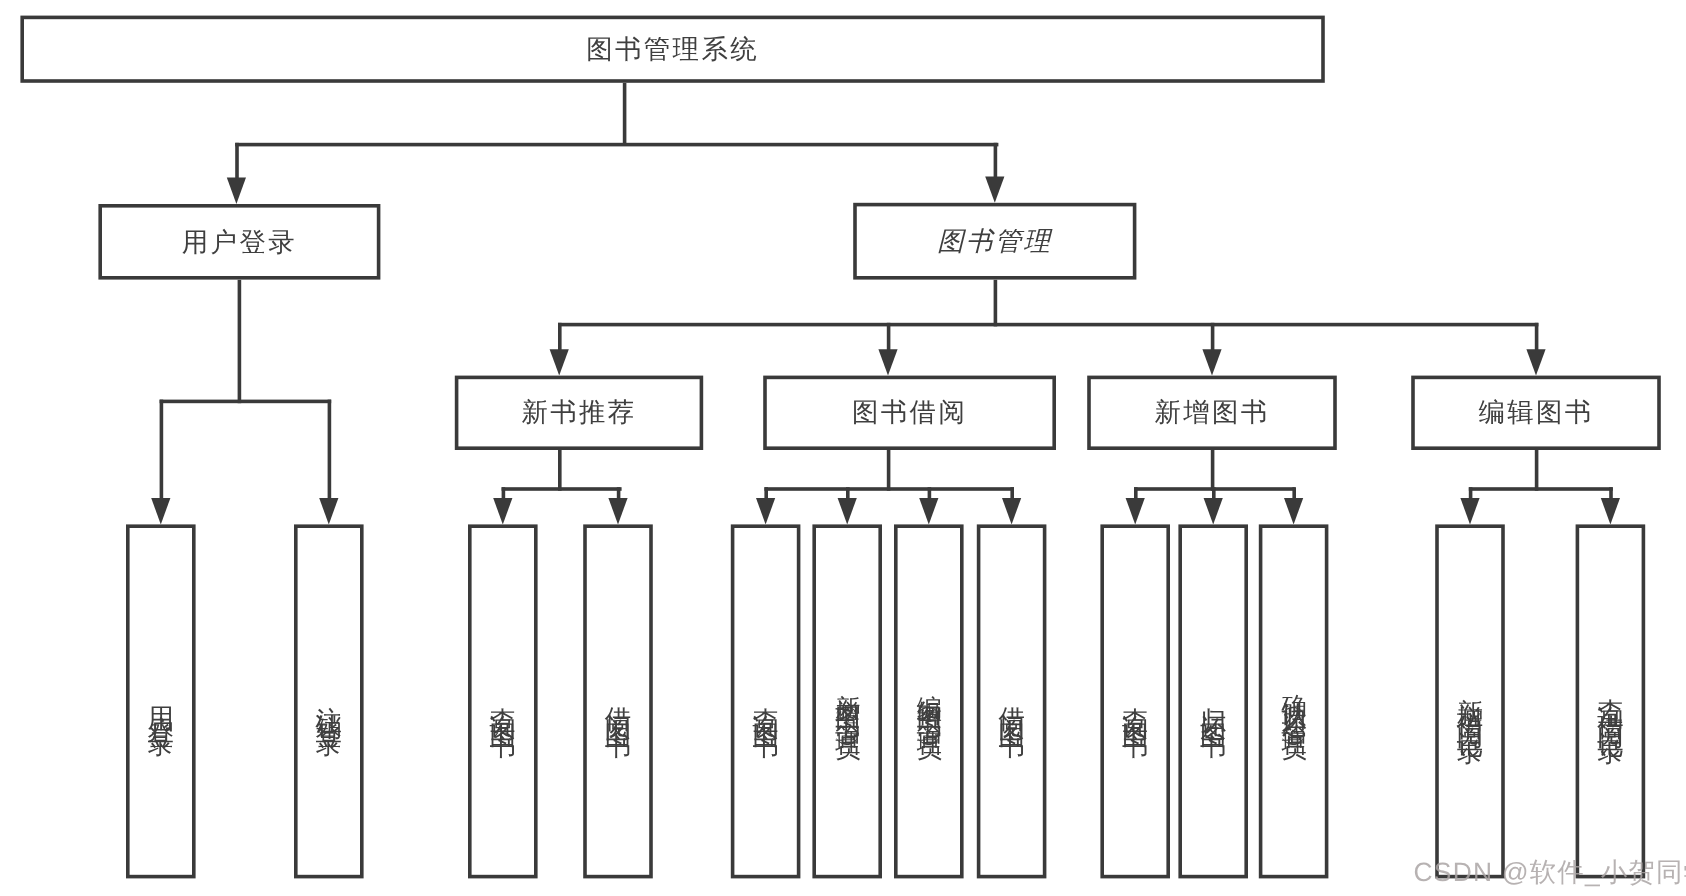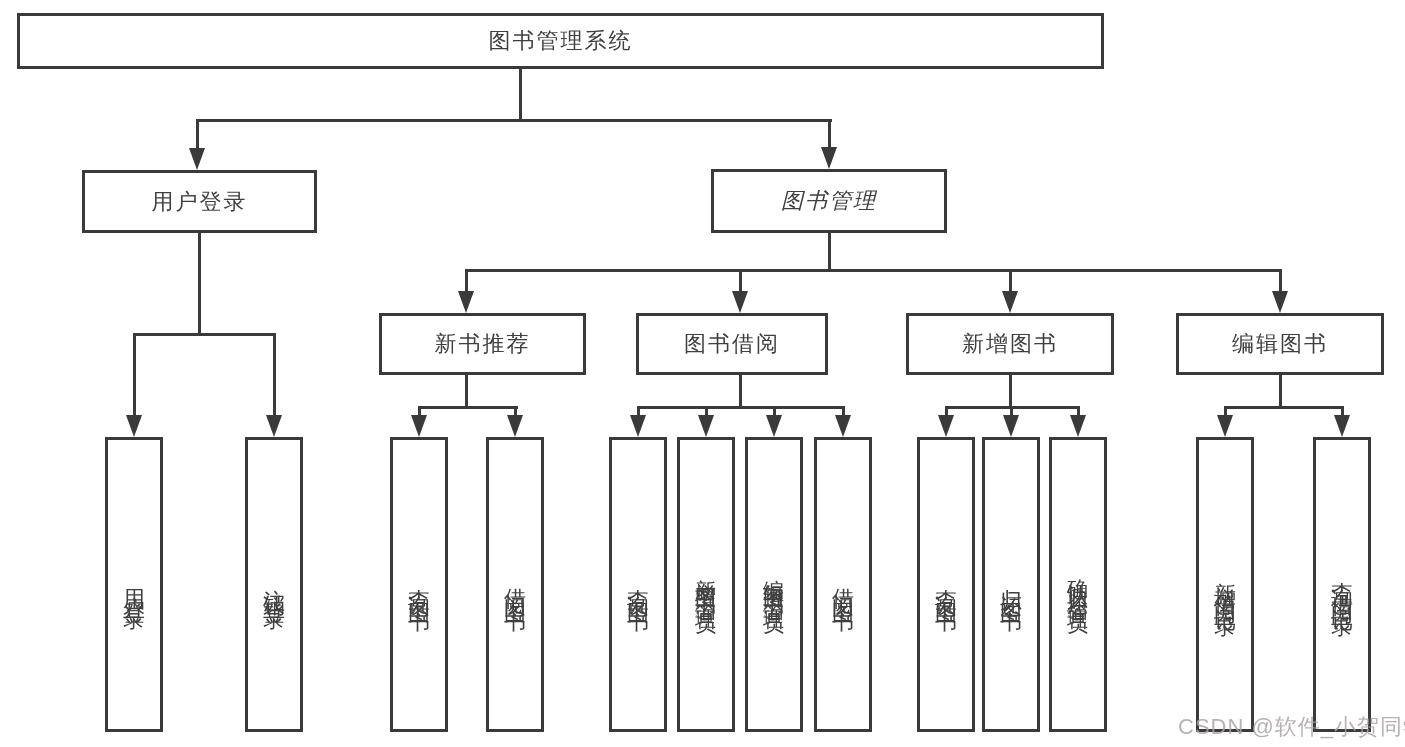--- a/index.html
+++ b/index.html
@@ -78,21 +78,21 @@
   <div class="vline" style="left:465px;top:269px;height:24px;"></div>
   <div class="tri" style="left:458px;top:291px;"></div>
   <div class="vline" style="left:739px;top:269px;height:24px;"></div>
   <div class="tri" style="left:732px;top:291px;"></div>
   <div class="vline" style="left:1009px;top:269px;height:24px;"></div>
   <div class="tri" style="left:1002px;top:291px;"></div>
   <div class="vline" style="left:1279px;top:269px;height:24px;"></div>
   <div class="tri" style="left:1272px;top:291px;"></div>
 
   <div class="box" style="left:363px;top:313px;width:207px;height:62px;margin-left:16px;">新书推荐</div>
-  <div class="box" style="left:636px;top:313px;width:192px;height:62px;text-align:right;">图书借阅</div>
+  <div class="box" style="left:636px;top:313px;width:244px;height:62px;text-align:right;">图书借阅</div>
   <div class="box" style="left:906px;top:313px;width:208px;height:62px;">新增图书</div>
   <div class="box" style="left:1176px;top:313px;width:208px;height:62px;">编辑图书</div>
 
   <div class="vline" style="left:465px;top:375px;height:34px;"></div>
   <div class="hline" style="left:418px;top:406px;width:100px;"></div>
   <div class="vline" style="left:418px;top:406px;height:11px;"></div>
   <div class="tri" style="left:411px;top:415px;"></div>
   <div class="vline" style="left:514px;top:406px;height:11px;"></div>
   <div class="tri" style="left:507px;top:415px;"></div>
 

